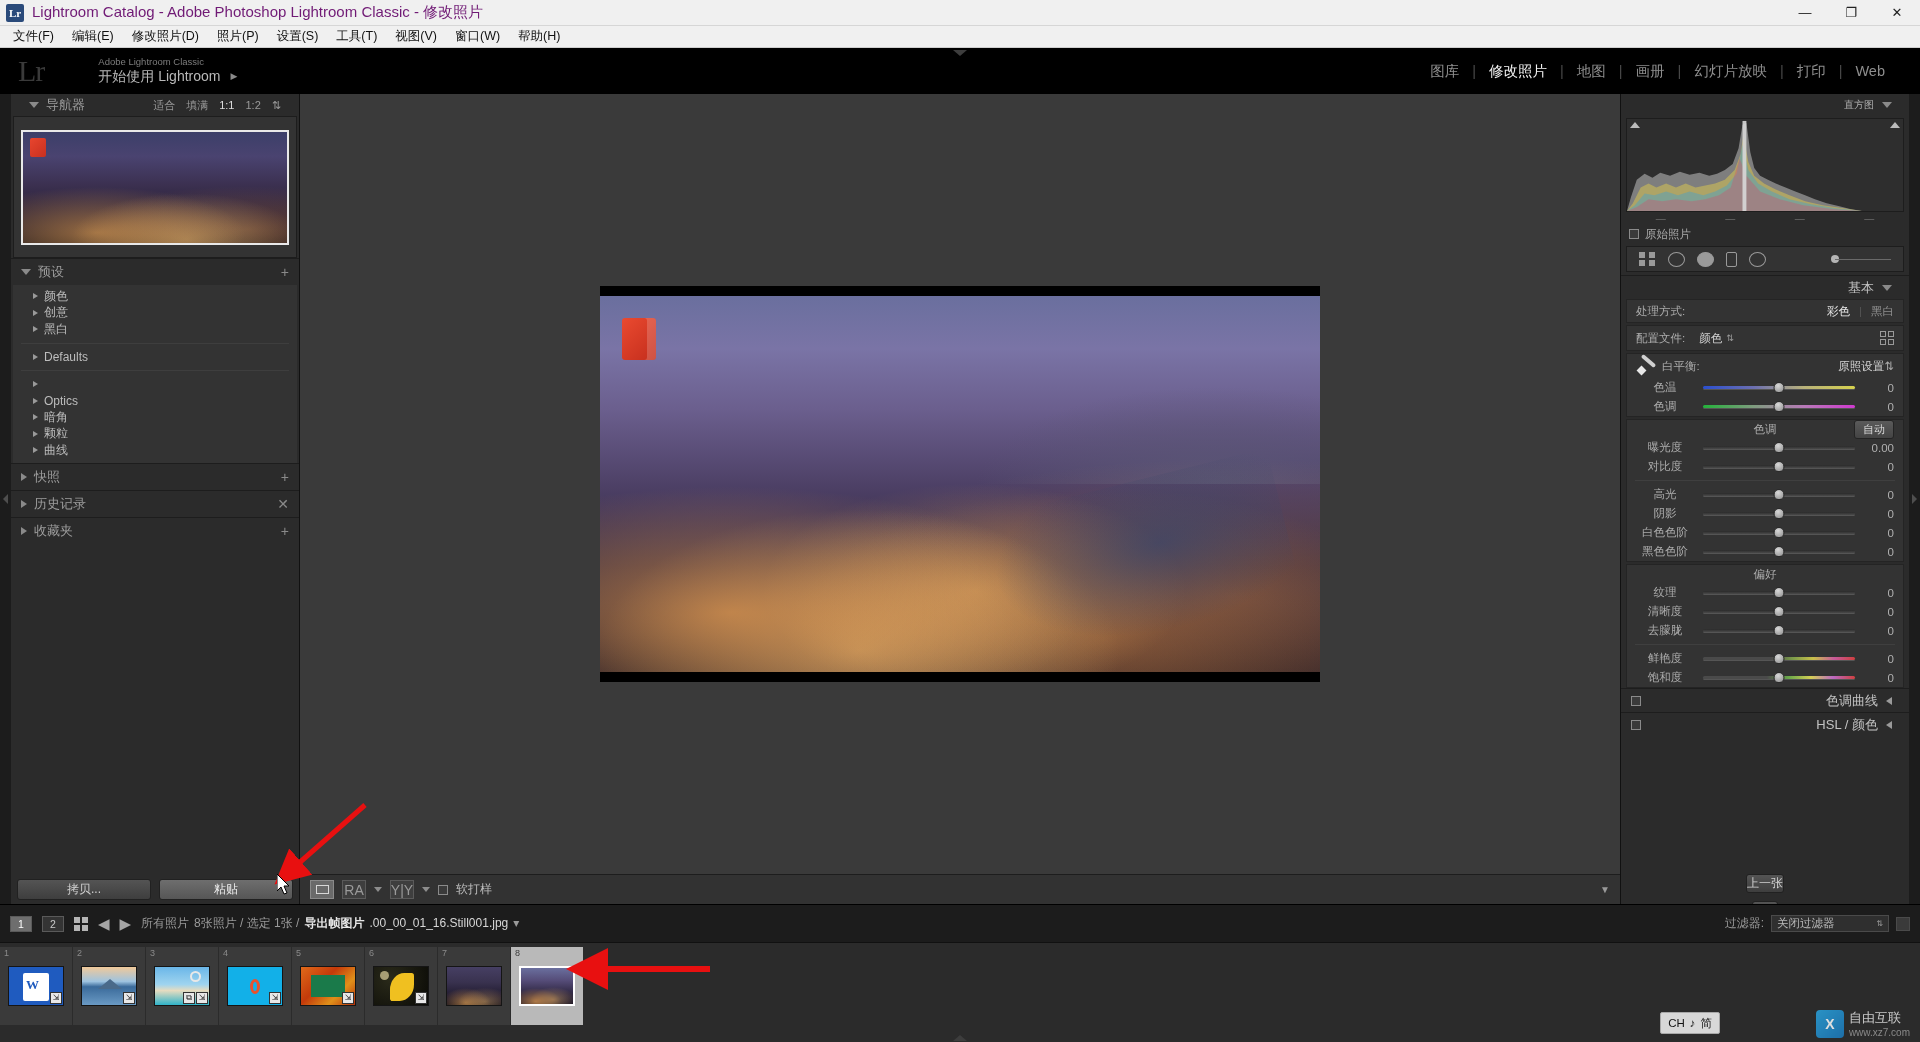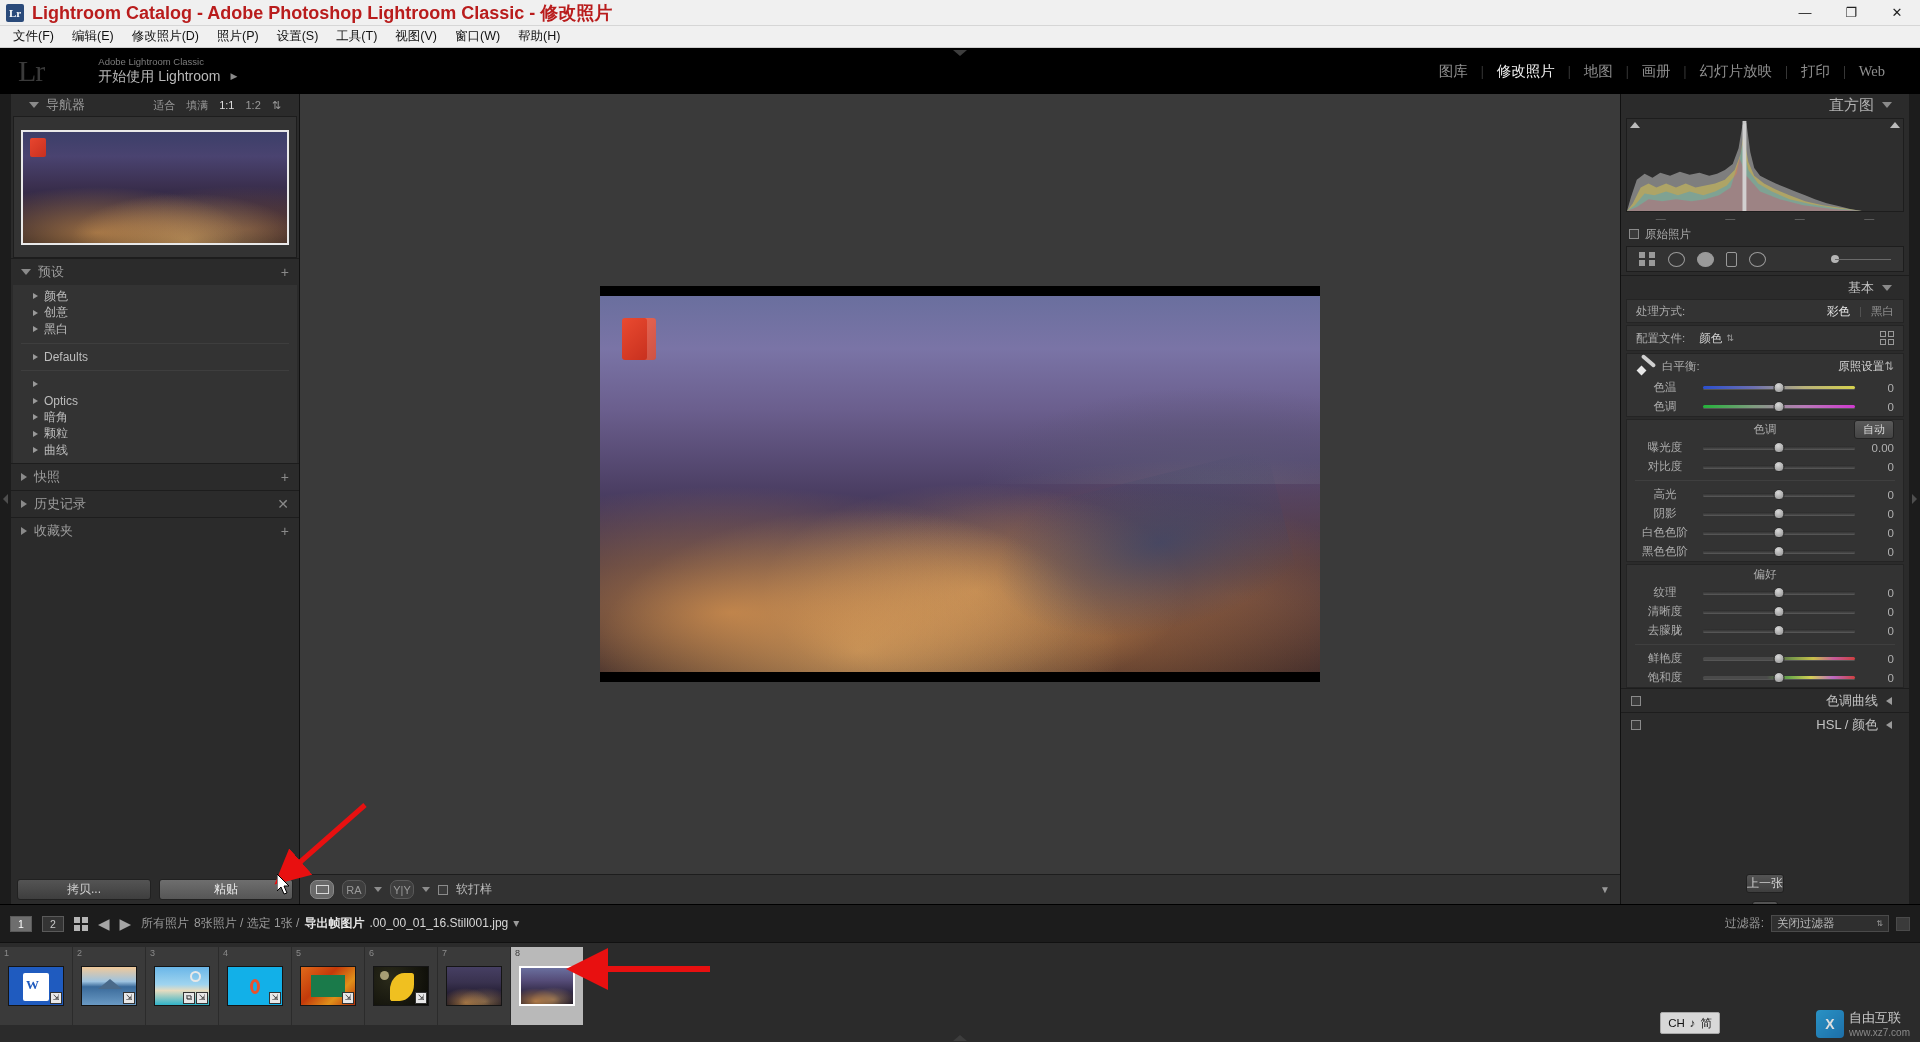--- a/index.html
+++ b/index.html
@@ -5,40 +5,40 @@
   * { box-sizing: border-box; margin:0; padding:0; }
   html,body{ width:1920px; height:1042px; overflow:hidden; background:#1c1c1c;
     font-family:"Liberation Sans","DejaVu Sans",sans-serif; }
 
   
   .titlebar{ height:26px; background:#f0f0f0; display:flex; align-items:center;
     border-bottom:1px solid #d6d6d6; }
   .tb-icon{ width:18px;height:18px;margin:0 8px 0 6px;background:#2a4a7a;color:#fff;
     font-size:11px;font-weight:bold;display:flex;align-items:center;justify-content:center;
     border-radius:2px; font-family:"Liberation Serif",serif;}
-  .tb-title{ font-size:18px;color:#b91c1c; flex:1;font-weight:bold; }
+  .tb-title{ font-size:15px;color:#701a75; flex:1; }
   .tb-btns{ display:flex; height:100%; }
   .tb-btn{ width:46px;height:100%;display:flex;align-items:center;justify-content:center;
     font-size:13px;color:#222; }
 
   
   .menubar{ height:22px; background:#f0f0f0; display:flex; align-items:center;
     padding-left:4px; border-bottom:1px solid #cfcfcf; }
   .menuitem{ font-size:12.5px;color:#111;padding:2px 9px; }
 
   
   .idbar{ height:46px; background:#000; display:flex; align-items:center;
     padding:0 22px 0 14px; position:relative; }
   .lr-logo{ font-family:"Liberation Serif",serif; font-size:30px; color:#3a3a3a;
     letter-spacing:-1px; padding:0 10px 0 4px; line-height:1; }
   .id-text{ line-height:1.15;margin-left:44px; }
   .id-sub{ font-size:9.5px;color:#7d7d7d; }
   .id-main{ font-size:14px;color:#b9b9b9; display:flex; align-items:center; gap:10px;}
   .id-arrow{ font-size:9px;color:#8a8a8a; }
-  .modnav{ margin-left:auto; display:flex; align-items:center; font-size:14.5px;font-family:Liberation Serif, serif; }
+  .modnav{ margin-left:auto; display:flex; align-items:center; font-size:14.5px; }
   .modnav .m{ color:#8e8e8e; padding:0 13px; }
   .modnav .m.active{ color:#f2f2f2; }
   .modnav .sep{ color:#4a4a4a; }
   .top-tri{ position:absolute;left:50%;top:2px;transform:translateX(-50%);
     width:0;height:0;border-left:7px solid transparent;border-right:7px solid transparent;
     border-top:6px solid #3d3d3d; }
 
   
   .workspace{ display:flex; height:calc(1042px - 26px - 22px - 46px - 38px - 100px); }
 
@@ -112,36 +112,36 @@
       radial-gradient(ellipse at 88% 72%, rgba(240,150,70,.28), transparent 50%); }
   .photo .river{ position:absolute;right:4%;bottom:6%;width:44%;height:44%;
     background:radial-gradient(ellipse at 60% 40%, rgba(60,70,105,.75), transparent 62%);
     transform:rotate(-14deg); }
   .photo .oicon{ position:absolute;left:22px;top:22px;width:34px;height:42px;
     background:linear-gradient(135deg,#ea4a30,#c42d1c);border-radius:3px;
     box-shadow:inset -9px 0 0 rgba(255,255,255,.18); }
 
   .toolbar{ height:30px; background:#323232; border-top:1px solid #1d1d1d;
     display:flex; align-items:center; padding:0 10px; gap:8px; }
-  .tbtn{ width:24px;height:19px;border:1px solid #5a5a5a;border-radius:7px;
+  .tbtn{ width:24px;height:19px;border:1px solid #5a5a5a;border-radius:0;
     background:#3e3e3e; display:flex;align-items:center;justify-content:center;
-    font-size:11px;color:#9a9a9a; }
+    font-size:14px;color:#9a9a9a; }
   .tbtn.on{ background:#6a6a6a;border-color:#8a8a8a; }
   .tbtn .inner{ width:13px;height:9px;border:1.5px solid #d8d8d8; }
   .cdot{ width:0;height:0;border-left:4px solid transparent;border-right:4px solid transparent;
     border-top:5px solid #8c8c8c; }
   .chk{ width:10px;height:10px;border:1px solid #8a8a8a;background:#3a3a3a; }
   .tb-label{ font-size:12px;color:#bdbdbd; }
   .tb-rightarrow{ margin-left:auto; color:#9a9a9a; font-size:10px; }
 
   
   .rightpanel{ width:289px; background:#2b2b2b; border-left:1px solid #111;
     display:flex; flex-direction:column; overflow:hidden; }
   .r-head{ height:22px; display:flex; align-items:center; justify-content:flex-end;
-    padding:0 10px; font-size:15px; color:#b2b2b2; gap:8px; }
+    padding:0 10px; font-size:10px; color:#b2b2b2; gap:8px; }
   .histo{ height:94px; margin:2px 5px 0 5px; background:#2e2e2e; border:1px solid #1d1d1d;
     position:relative; overflow:hidden; }
   .histo .curve{ position:absolute;left:0;right:0;bottom:0;height:100%; }
   .histo .tri-l{ position:absolute;left:3px;top:3px;width:0;height:0;
     border-left:5px solid transparent;border-right:5px solid transparent;border-bottom:6px solid #bbb;}
   .histo .tri-r{ position:absolute;right:3px;top:3px;width:0;height:0;
     border-left:5px solid transparent;border-right:5px solid transparent;border-bottom:6px solid #bbb;}
   .histo-ticks{ height:13px;margin:0 5px;display:flex;align-items:center;
     justify-content:space-around;color:#6a6a6a;font-size:10px; }
   .rawrow{ height:18px;display:flex;align-items:center;padding:0 8px;gap:6px;

